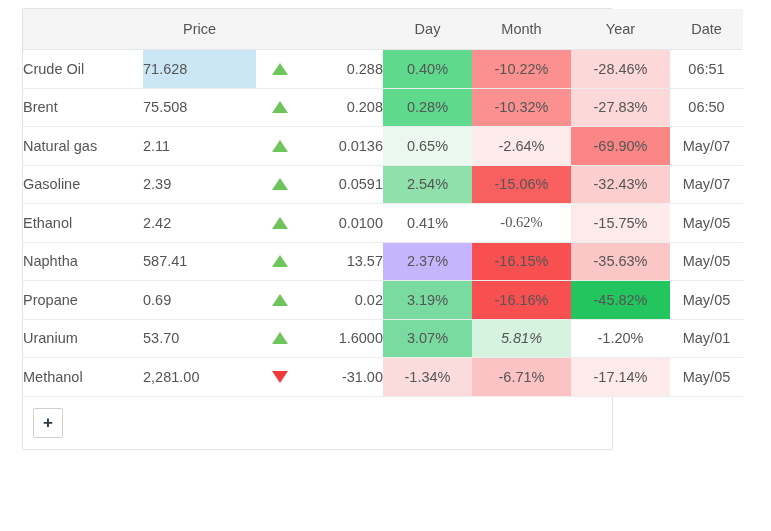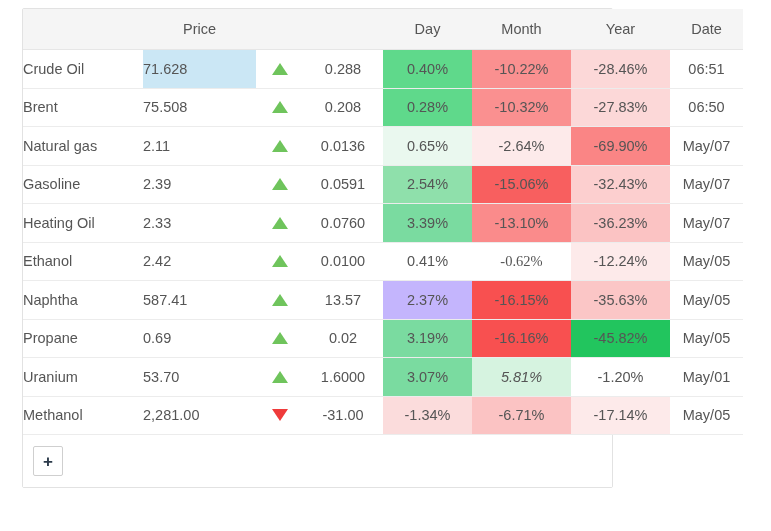--- a/index.html
+++ b/index.html
@@ -80,21 +80,21 @@
     white-space: nowrap;
   }
   .cell-price.flash {
     background: #cbe7f5;
   }
   .cell-arrow {
     text-align: center;
     line-height: 0;
   }
   .cell-chg {
-    text-align: center;
+    text-align: right;
     padding-right: 14px;
     white-space: nowrap;
   }
   .cell-pct {
     text-align: center;
     white-space: nowrap;
   }
   .cell-date {
     text-align: center;
     white-space: nowrap;
@@ -208,37 +208,27 @@
           <td class="cell-name">Gasoline</td>
           <td class="cell-price">2.39</td>
           <td class="cell-arrow"><span class="tri up"></span></td>
           <td class="cell-chg chg-up">0.0591</td>
           <td class="cell-pct" style="background: rgb(143, 224, 171);">2.54%</td>
           <td class="cell-pct" style="background: rgb(248, 95, 95);">-15.06%</td>
           <td class="cell-pct" style="background: rgb(252, 207, 207);">-32.43%</td>
           <td class="cell-date">May/07</td>
         </tr>
         <tr>
-          <td class="cell-name">Heating Oil</td>
-          <td class="cell-price">2.33</td>
-          <td class="cell-arrow"><span class="tri up"></span></td>
-          <td class="cell-chg chg-up">0.0760</td>
-          <td class="cell-pct" style="background: rgb(122, 219, 160);">3.39%</td>
-          <td class="cell-pct" style="background: rgb(250, 139, 139);">-13.10%</td>
-          <td class="cell-pct" style="background: rgb(251, 195, 195);">-36.23%</td>
-          <td class="cell-date">May/07</td>
-        </tr>
-        <tr>
           <td class="cell-name">Ethanol</td>
           <td class="cell-price">2.42</td>
           <td class="cell-arrow"><span class="tri up"></span></td>
           <td class="cell-chg chg-up">0.0100</td>
           <td class="cell-pct" style="background: rgb(255, 255, 255);">0.41%</td>
           <td class="cell-pct" style="background: rgb(255, 255, 255); font-family: Liberation Serif, serif;">-0.62%</td>
-          <td class="cell-pct" style="background: rgb(253, 234, 234);">-12.24%</td>
+          <td class="cell-pct" style="background: rgb(253, 234, 234);">-15.75%</td>
           <td class="cell-date">May/05</td>
         </tr>
         <tr>
           <td class="cell-name">Naphtha</td>
           <td class="cell-price">587.41</td>
           <td class="cell-arrow"><span class="tri up"></span></td>
           <td class="cell-chg chg-up">13.57</td>
           <td class="cell-pct" style="background: #c4b5fd; text-align: center;">2.37%</td>
           <td class="cell-pct" style="background: rgb(248, 80, 80);">-16.15%</td>
           <td class="cell-pct" style="background: rgb(251, 198, 198);">-35.63%</td>

